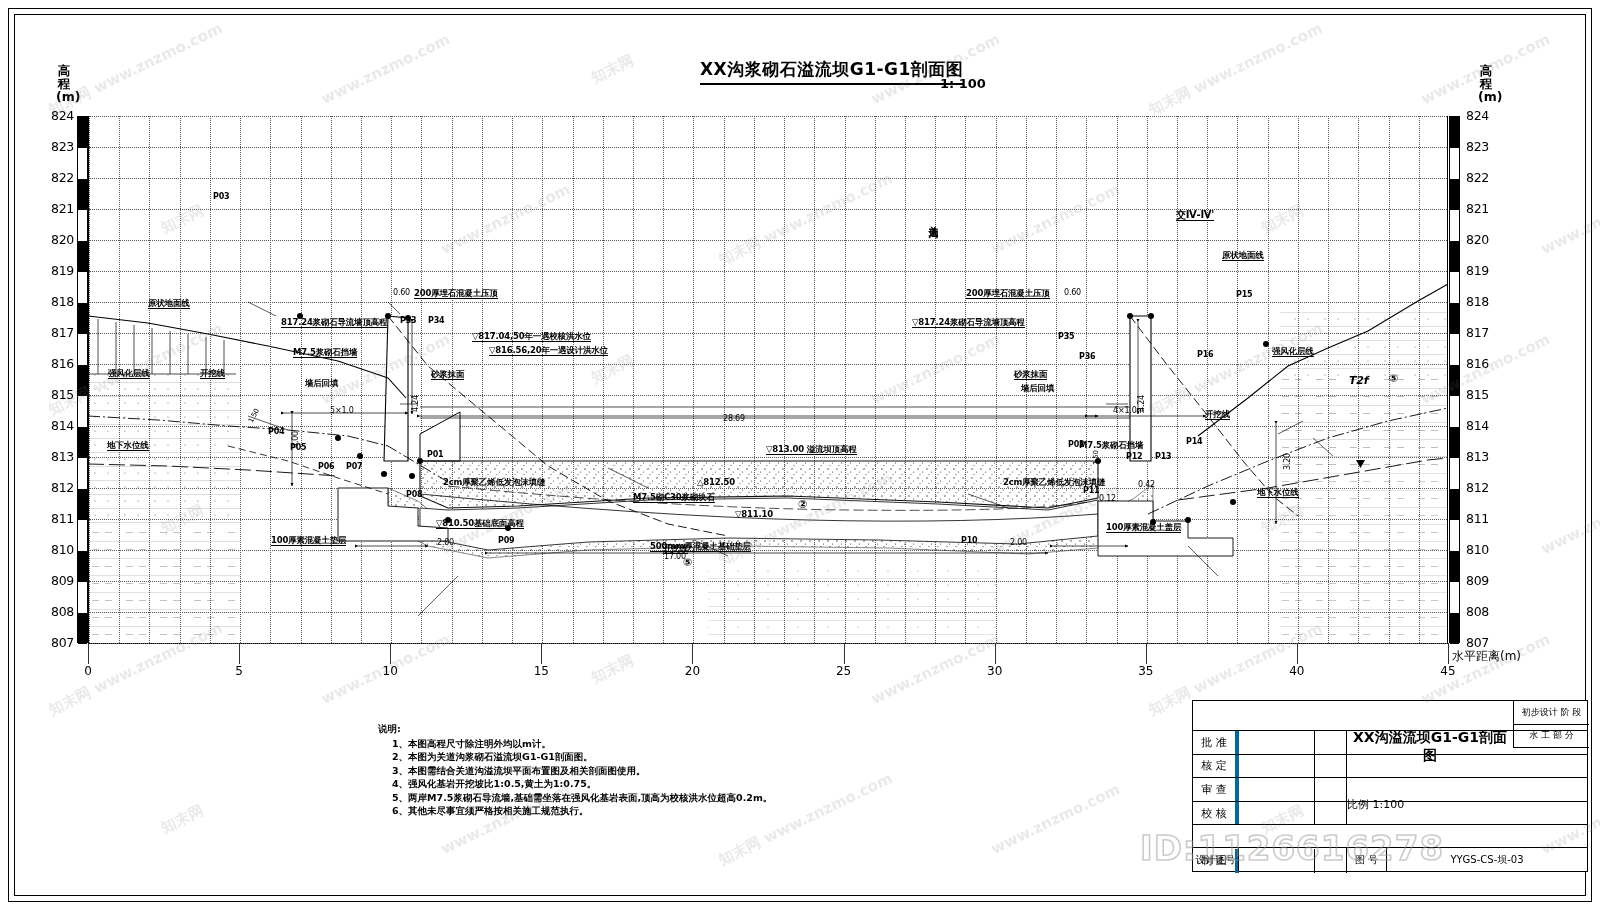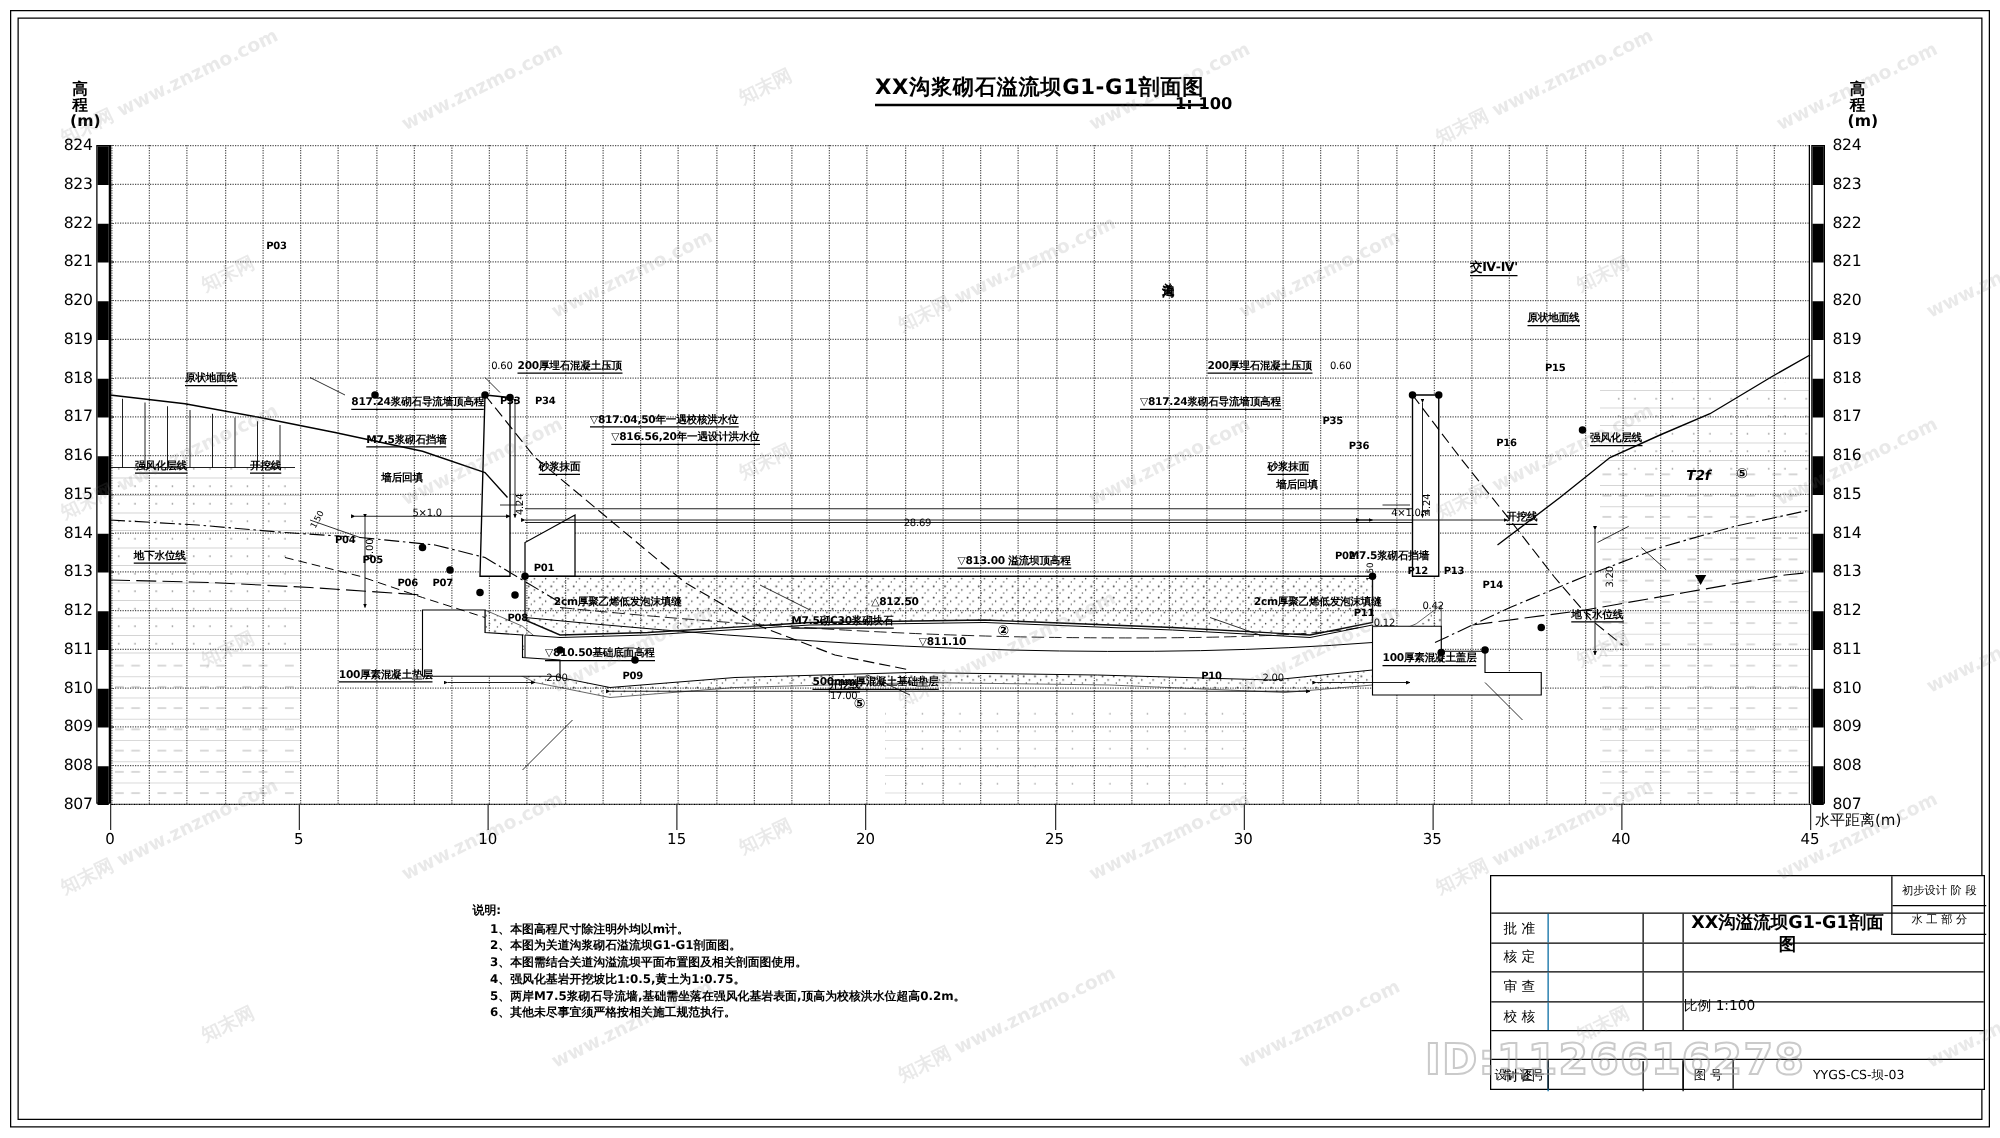--- a/index.html
+++ b/index.html
@@ -101,21 +101,21 @@
   .notes .hdr { margin-bottom:1px; }
   .notes ol { margin:0; padding:0; list-style:none; }
   .notes li { padding-left:14px; white-space:nowrap; }
 
   
   .tblock { position:absolute; left:1192px; top:700px; width:396px; height:172px; border:1.4px solid #000; background:#fff; }
   .tb-top { position:absolute; left:0; top:0; width:100%; height:30px; border-bottom:1.2px solid #000; }
   .tb-grid { position:absolute; left:0; top:30px; width:100%; height:142px; }
   .tb-row { position:absolute; left:0; width:100%; height:23.6px; border-bottom:1px solid #000; }
   .tb-row:last-child { border-bottom:none; }
-  .tb-c1 { position:absolute; left:0; top:0; width:46px; height:100%; border-right:1px solid #0369a1;
+  .tb-c1 { position:absolute; left:0; top:0; width:46px; height:100%; border-right:4px solid #0369a1;
            font-size:11px; display:flex; align-items:center; justify-content:space-around; padding:0 4px; }
   .tb-c2 { position:absolute; left:46px; top:0; width:76px; height:100%; border-right:1px solid #000; }
   .tb-c3 { position:absolute; left:122px; top:0; width:32px; height:100%; border-right:1px solid #000; }
   .tb-c4 { position:absolute; left:154px; top:0; right:0; height:100%; }
   .tb-name { position:absolute; left:154px; top:28px; width:166px; text-align:center; font-size:14px; font-weight:bold; }
   .tb-right { position:absolute; left:320px; top:0; width:76px; height:47.2px; border-left:1px solid #000; }
   .tb-rcell { position:absolute; left:0; width:100%; height:23.6px; font-size:9px;
               display:flex; align-items:center; justify-content:center; border-bottom:1px solid #000; }
   .tb-scale { position:absolute; left:154px; top:96px; font-size:11px; }
   .tb-bottom-row { position:absolute; left:0; bottom:0; width:100%; height:23.6px; border-top:1px solid #000; }
@@ -497,21 +497,21 @@
       <div class="ann pt" style="left: 268px; top: 427px;">P04</div>
       <div class="ann pt" style="left: 290px; top: 443px;">P05</div>
       <div class="ann pt" style="left: 318px; top: 462px;">P06</div>
       <div class="ann pt" style="left: 346px; top: 462px;">P07</div>
       <div class="ann pt" style="left: 406px; top: 490px;">P08</div>
       <div class="ann pt" style="left: 465px; top: 536px; margin-left: 33px;">P09</div>
       <div class="ann pt" style="left: 961px; top: 536px;">P10</div>
       <div class="ann pt" style="left: 1083px; top: 486px;">P11</div>
       <div class="ann pt" style="left: 1126px; top: 452px;">P12</div>
       <div class="ann pt" style="left: 1155px; top: 452px;">P13</div>
-      <div class="ann pt" style="left: 1186px; top: 463px;">P14</div>
+      <div class="ann pt" style="left: 1186px; top: 437px;">P14</div>
       <div class="ann pt" style="left: 1236px; top: 290px;">P15</div>
       <div class="ann pt" style="left: 1185px; top: 350px; padding-left: 12px;">P16</div>
       <div class="ann pt" style="left: 400px; top: 316px;">P33</div>
       <div class="ann pt" style="left: 428px; top: 316px;">P34</div>
       <div class="ann pt" style="left: 1058px; top: 320px; margin-top: 12px;">P35</div>
       <div class="ann pt" style="left: 1079px; top: 320px; margin-top: 32px;">P36</div>
     </div>
 
   <div class="notes">
     <div class="hdr">说明:</div>

